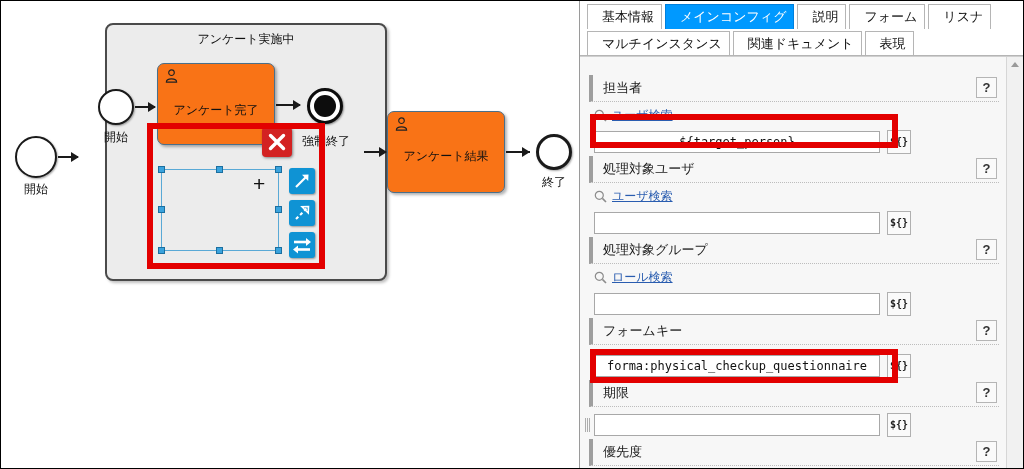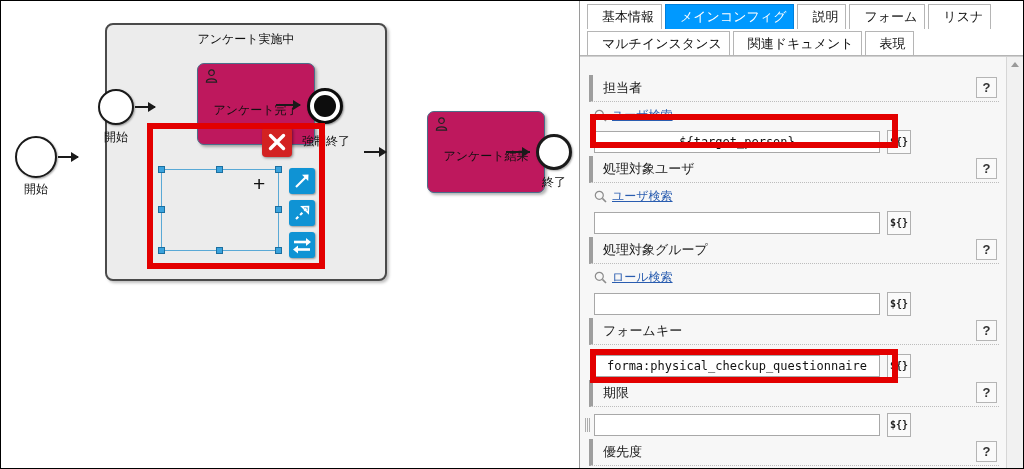--- a/index.html
+++ b/index.html
@@ -69,25 +69,24 @@
   .subprocess-title {
     position: absolute;
     top: 6px; left: 0; right: 0;
     text-align: center;
     font-size: 12px;
     color: #111;
   }
 
   
   .task {
-    background: #be185d;
+    background: #f97316;
     border: 1px solid #4a6f8a;
     border-radius: 7px;
     box-shadow: 2px 2px 3px rgba(0,0,0,0.3);
-    margin-left: 40px;
   }
   .task-label {
     position: absolute;
     left: 0; right: 0;
     text-align: center;
     font-size: 12px;
     color: #111;
     white-space: nowrap;
   }
   .user-icon {

